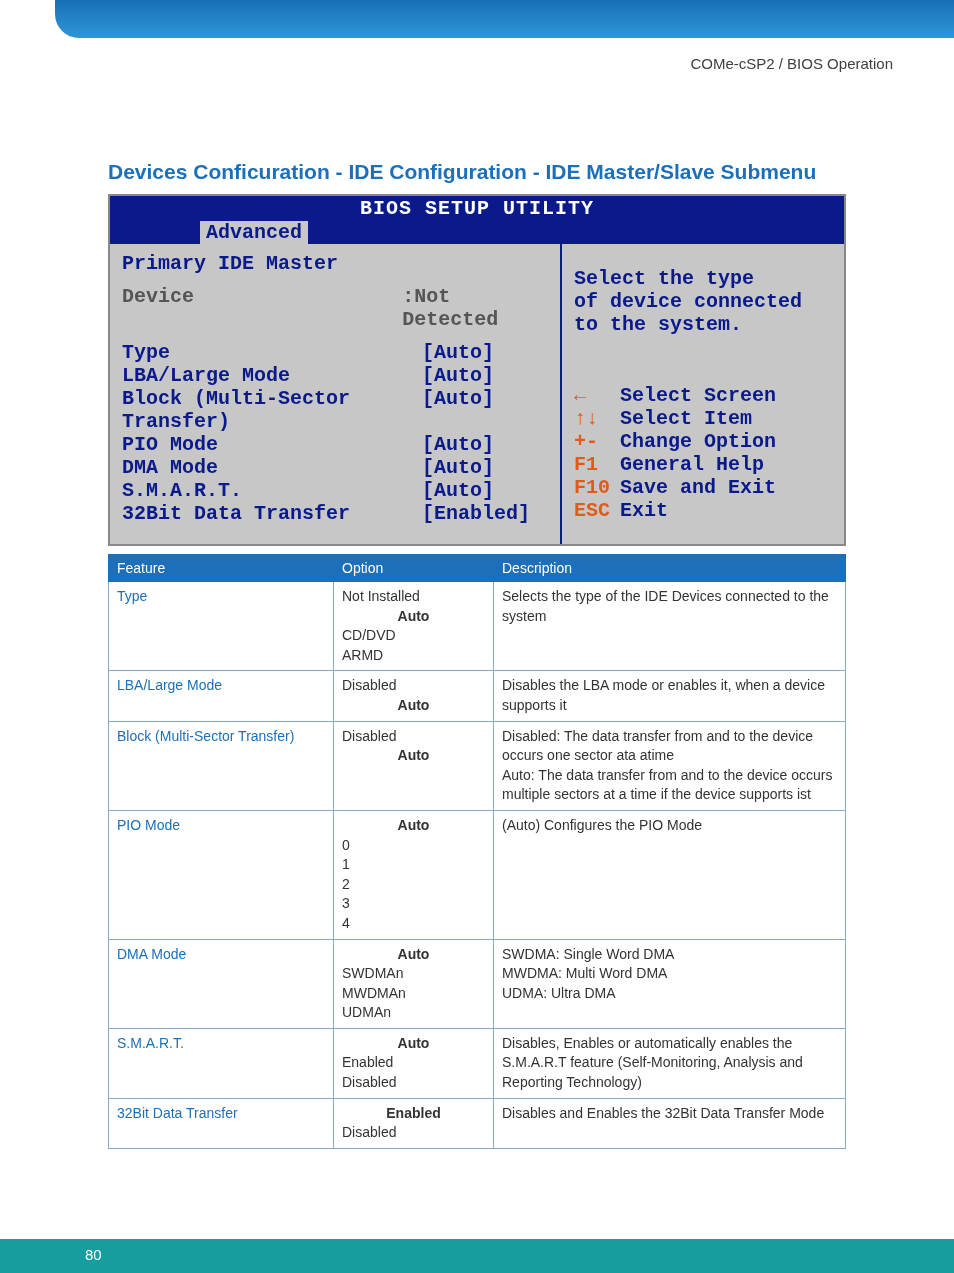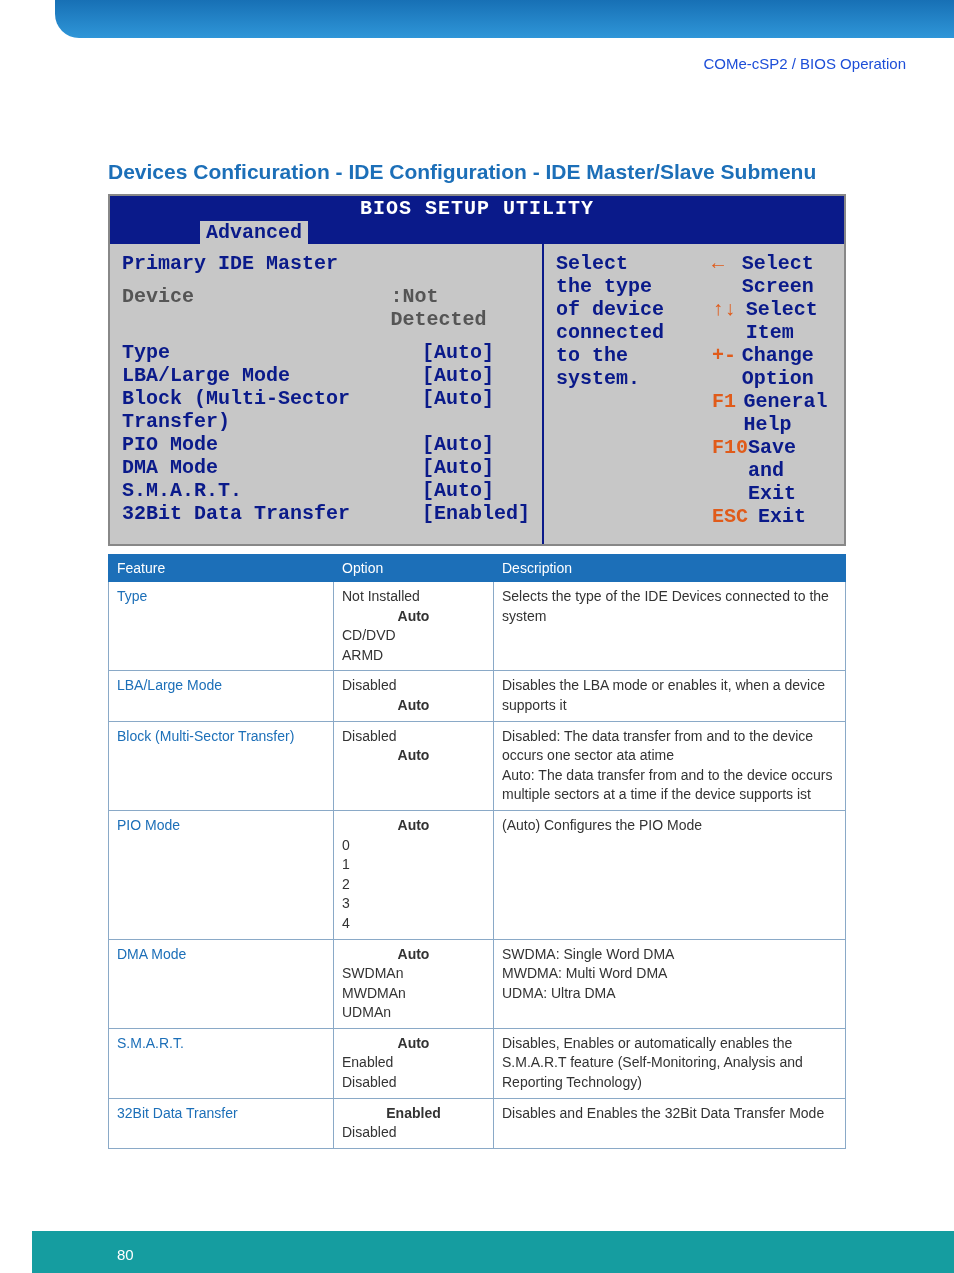--- a/index.html
+++ b/index.html
@@ -16,23 +16,23 @@
     top: 0;
     left: 55px;
     right: 0;
     height: 38px;
     background: linear-gradient(#1770b5, #2f96d8);
     border-bottom-left-radius: 24px;
   }
   .header-text {
     position: absolute;
     top: 55px;
-    right: 48px;
+    right: 61px;
     font-size: 15px;
-    color: #1d4ed8;
+    color: #404040;
   }
   .content {
     position: absolute;
     top: 160px;
     left: 108px;
     right: 108px;
   }
   h2.section-title {
     color: #1c6fb8;
     font-weight: 600;
@@ -79,21 +79,21 @@
   .bios-left .dim { color: #555; }
   .bios-left .row { display: flex; }
   .bios-left .label { width: 300px; }
   .bios-right {
     flex: 1;
     border-left: 2px solid #0a1a8a;
     padding: 8px 12px;
     color: #0a1a8a;
     font-weight: bold;
     display: flex;
-    flex-direction: row;
+    flex-direction: column;
     justify-content: center;
     gap: 48px;
   }
   .bios-help .hrow { display:flex; }
   .bios-help .key { width: 46px; color:#e05b1a; }
   .bios-footer {
     background: #0a1a8a;
     color: #fdfccb;
     text-align: center;
     font-weight: bold;
@@ -126,23 +126,22 @@
   }
   table.feat td.feature-name { color: #1c6fb8; }
   table.feat td .opt { display:block; }
   table.feat td .optbold { font-weight:700; display:block;text-align:center; }
   
   .page-footer {
     position: absolute;
     bottom: 0;
     left: 0;
     right: 0;
-    height: 42px;
+    height: 34px;
     background: #159da0;
-    margin-left: 32px;
   }
   .page-number {
     position: absolute;
     left: 85px;
     bottom: 10px;
     color: #fff;
     font-size: 15px;
   }
 </style>
 </head>

